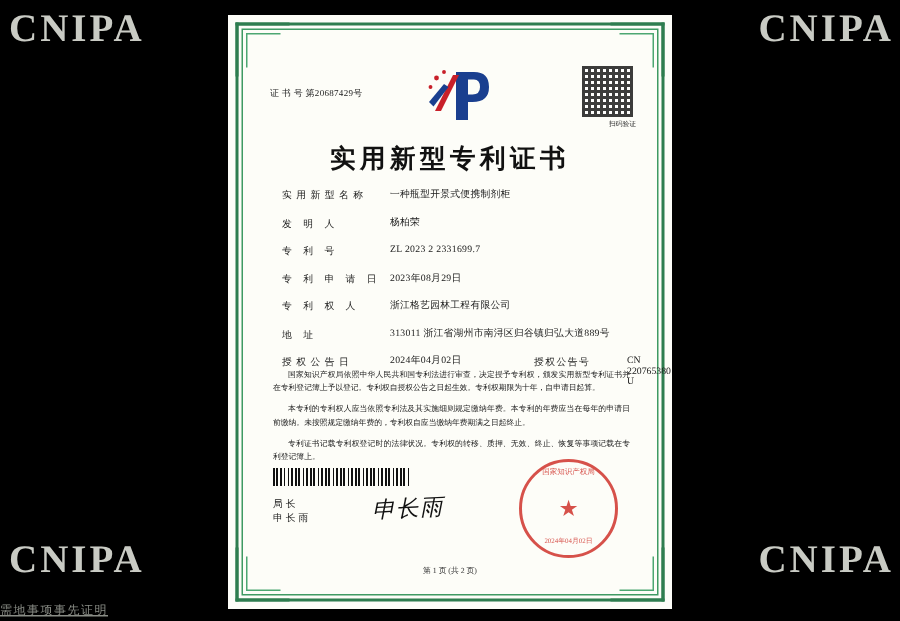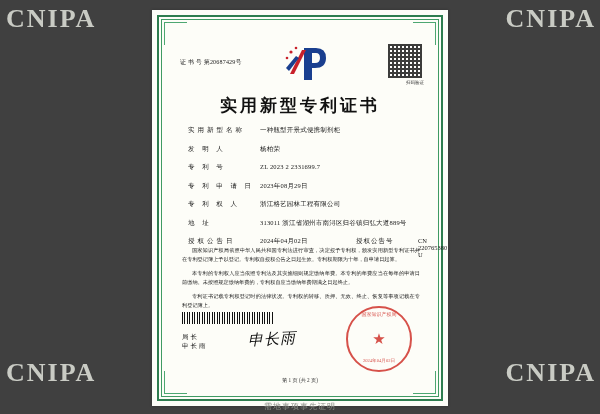--- a/index.html
+++ b/index.html
@@ -6,21 +6,21 @@
   body{
     width:600px;height:414px;
     background:#d8d9d4;
     font-family:"Liberation Sans", sans-serif;
     overflow:hidden;
     position:relative;
   }
   
   .canvas{
     position:absolute;inset:0;
-    background:#404040;
+    background:#000000;
   }
   .wm{
     position:absolute;
     color:#c9cbc4;
     font-size:26px;
     font-weight:bold;
     letter-spacing:2px;
     font-family:"Liberation Serif", serif;
     user-select:none;
   }
@@ -181,24 +181,24 @@
     font-family:"Liberation Serif", serif;
   }
 
   .pagefoot{
     position:absolute;left:0;right:0;bottom:22px;
     text-align:center;font-size:5.2px;color:#333;
     font-family:"Liberation Serif", serif;
   }
   .bottomnote{
     position:absolute;left:0;right:0;bottom:2px;
-    text-align:center;
     font-size:8px;color:#8a8d86;
     font-family:"Liberation Serif", serif;
     letter-spacing:1px;
+    text-decoration:underline;
   }
 </style>
 </head>
 <body>
 
 <div class="canvas">
 
   <span class="wm a">CNIPA</span>
   <span class="wm b">CNIPA</span>
   <span class="wm c">CNIPA</span>

